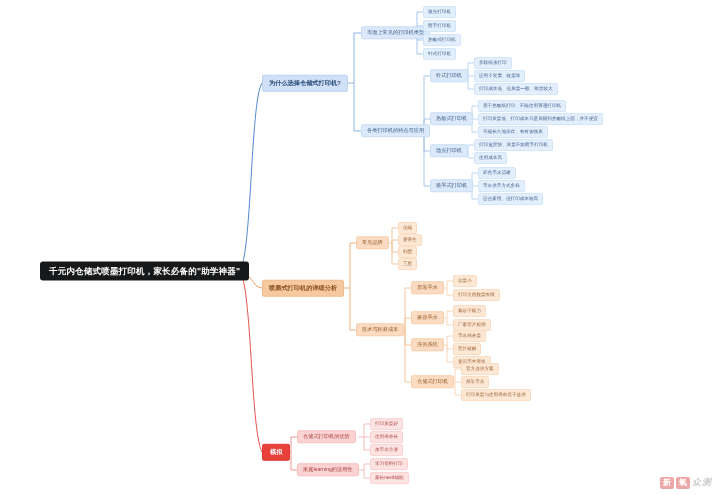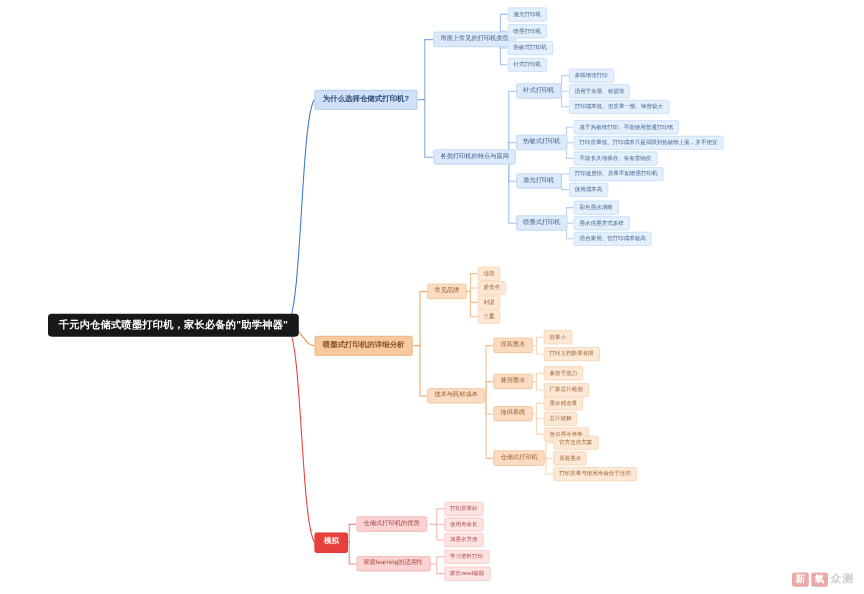--- a/index.html
+++ b/index.html
@@ -47,21 +47,21 @@
 
   .watermark{
     position:absolute;right:8px;bottom:6px;
     display:flex;align-items:center;gap:2px;
     opacity:.5;
   }
   .wm-box{
     background:#d9534f;color:#fff;font-size:8px;font-weight:bold;
     padding:2px 3px;border-radius:2px;line-height:1;
   }
-  .wm-txt{color:#9a9a9a;font-size:9px;font-weight:bold;letter-spacing:1px;}
+  .wm-txt{color:#9a9a9a;font-size:9px;font-weight:bold;letter-spacing:1px;font-style:italic;}
 </style>
 </head>
 <body>
 
 <div id="canvas">
   <svg class="links" viewBox="0 0 720 495">
     <g fill="none" stroke-width="0.9">
 
       <path d="M238,271 C252,271 250,100 262,83" stroke="#3f7ad0"></path>
 

